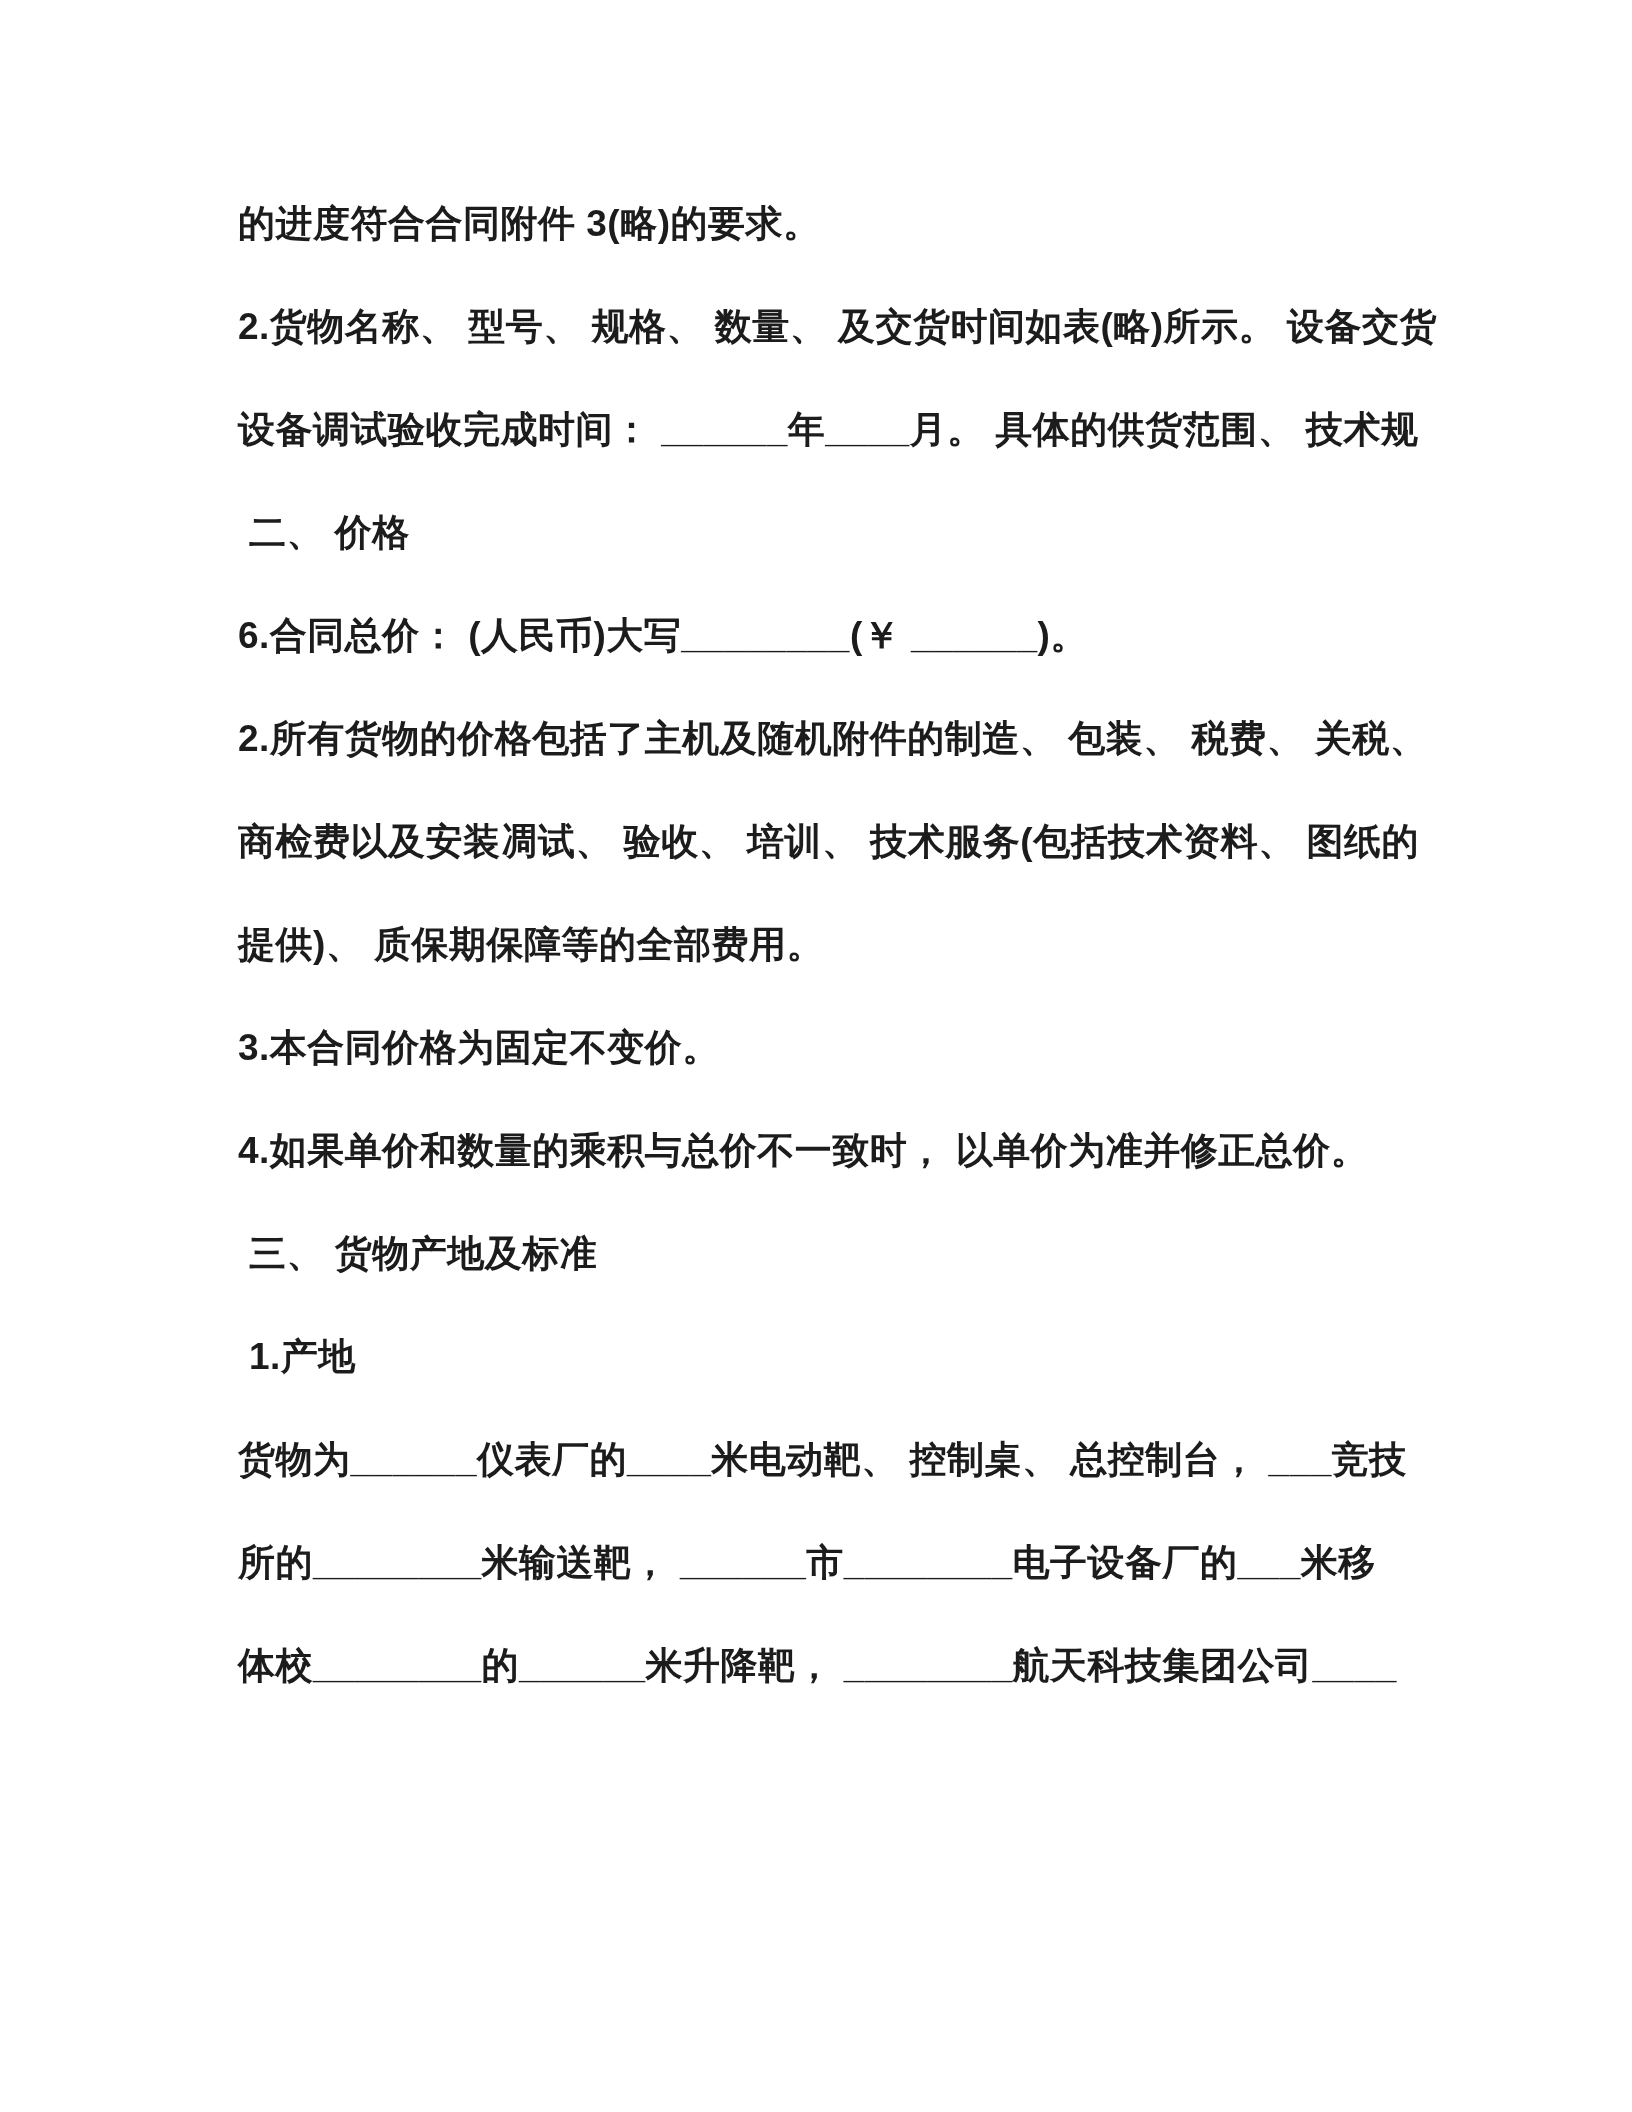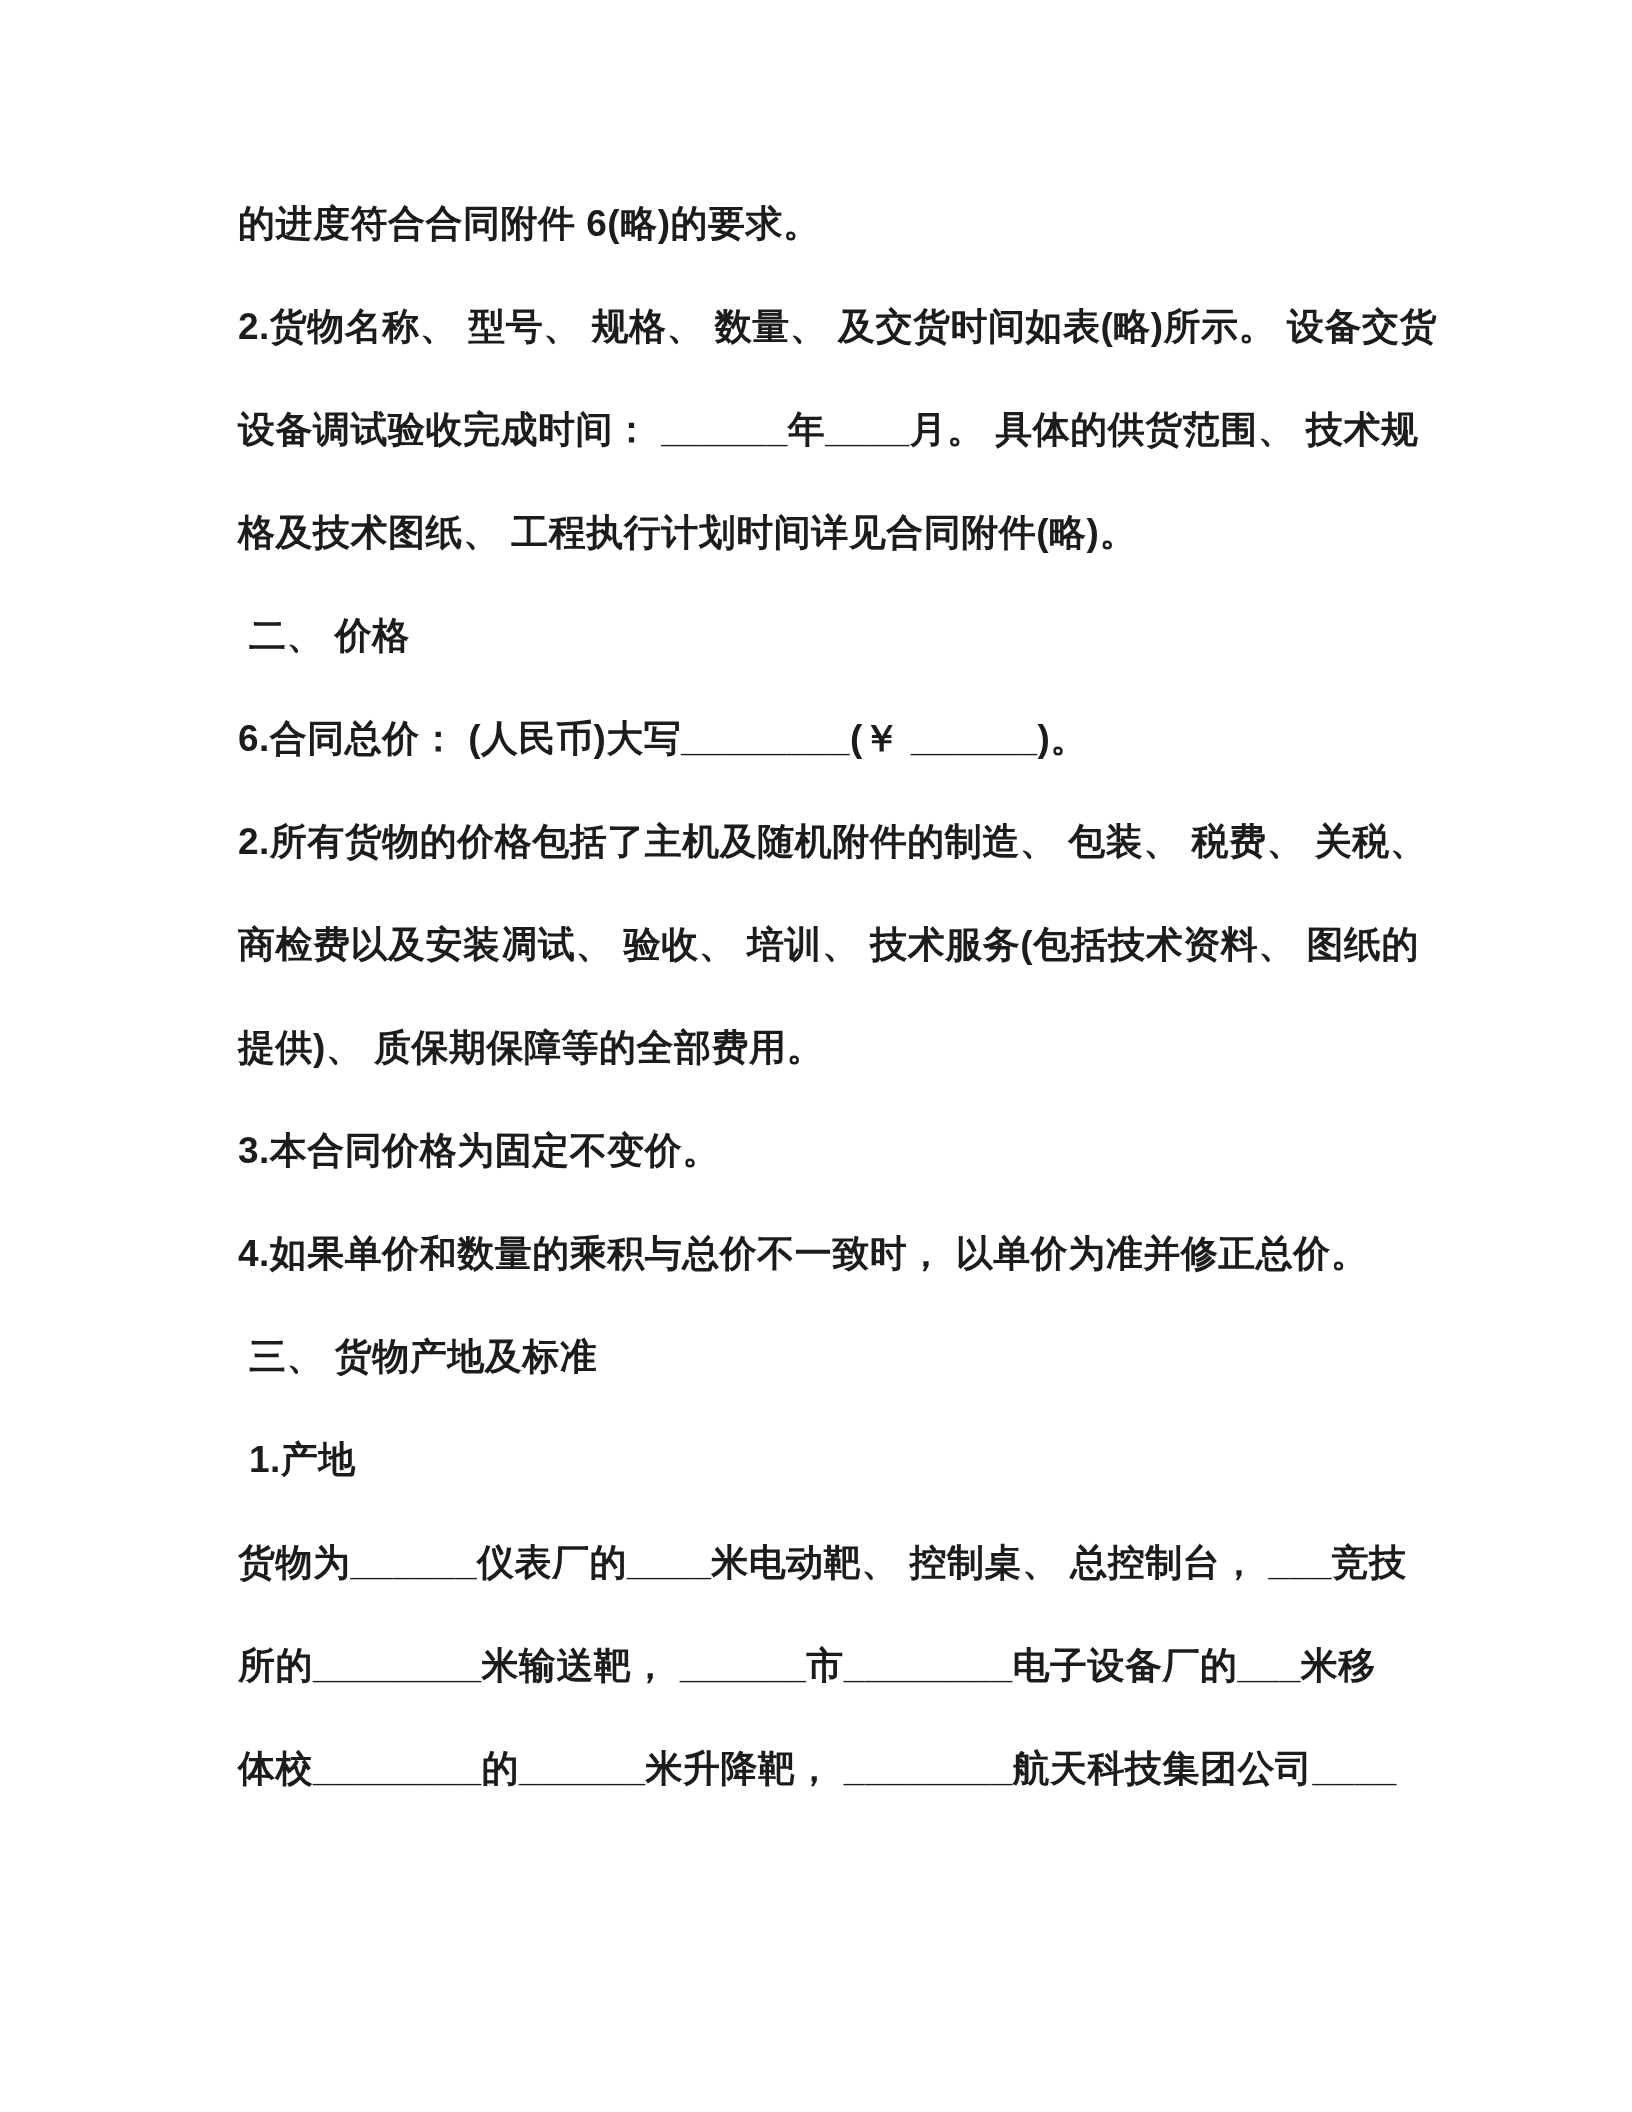--- a/index.html
+++ b/index.html
@@ -36,24 +36,23 @@
     
     font-weight: 700;
     margin-left: 11px;
   }
 </style>
 </head>
 <body>
 
 <div class="page">
   <div class="content">
-    <div class="line">的进度符合合同附件 6(略)的要求。</div>
+    <div class="line">的进度符合合同附件 3(略)的要求。</div>
     <div class="line">2.货物名称、 型号、 规格、 数量、 及交货时间如表(略)所示。 设备交货</div>
     <div class="line">设备调试验收完成时间： ______年____月。 具体的供货范围、 技术规</div>
-    <div class="line">格及技术图纸、 工程执行计划时间详见合同附件(略)。</div>
     <div class="line heading">二、 价格</div>
     <div class="line">6.合同总价： (人民币)大写________(￥ ______)。</div>
     <div class="line">2.所有货物的价格包括了主机及随机附件的制造、 包装、 税费、 关税、</div>
     <div class="line">商检费以及安装凋试、 验收、 培训、 技术服务(包括技术资料、 图纸的</div>
     <div class="line">提供)、 质保期保障等的全部费用。</div>
     <div class="line">3.本合同价格为固定不变价。</div>
     <div class="line">4.如果单价和数量的乘积与总价不一致时， 以单价为准并修正总价。</div>
     <div class="line heading">三、 货物产地及标准</div>
     <div class="line heading">1.产地</div>
     <div class="line">货物为______仪表厂的____米电动靶、 控制桌、 总控制台， ___竞技</div>

